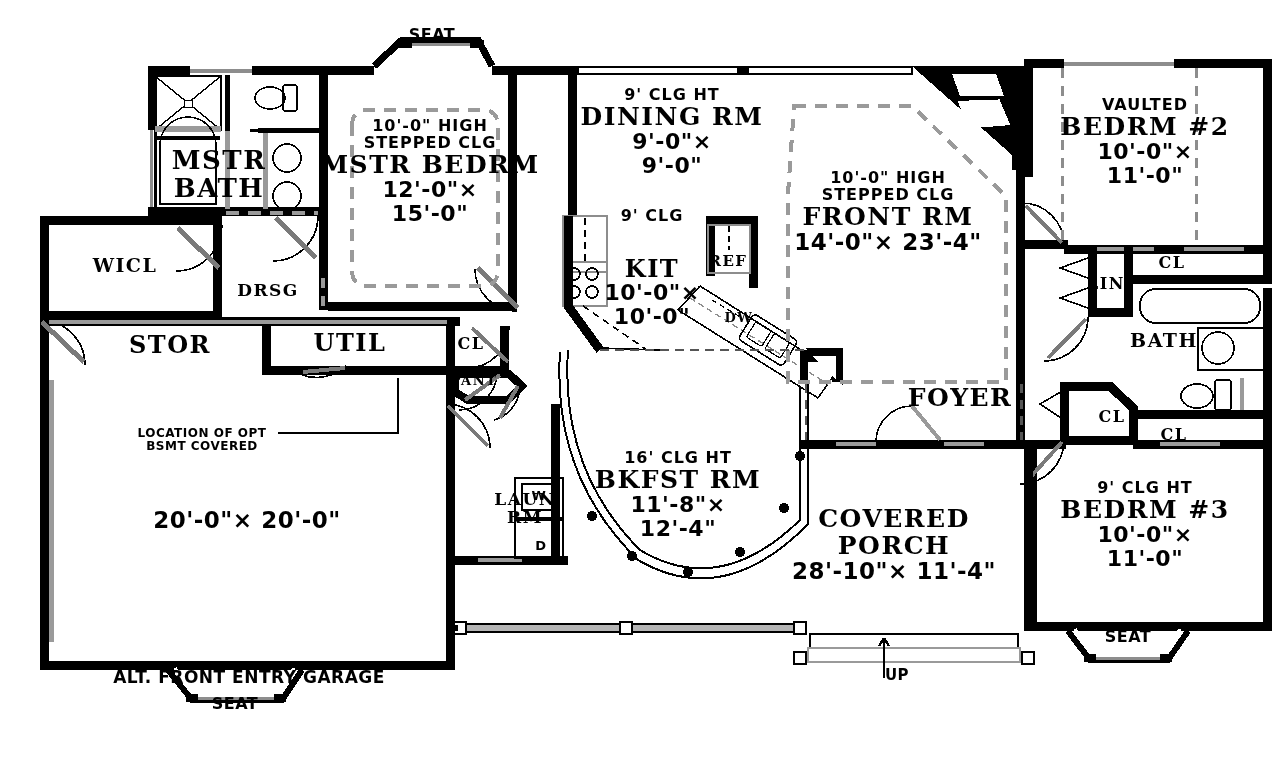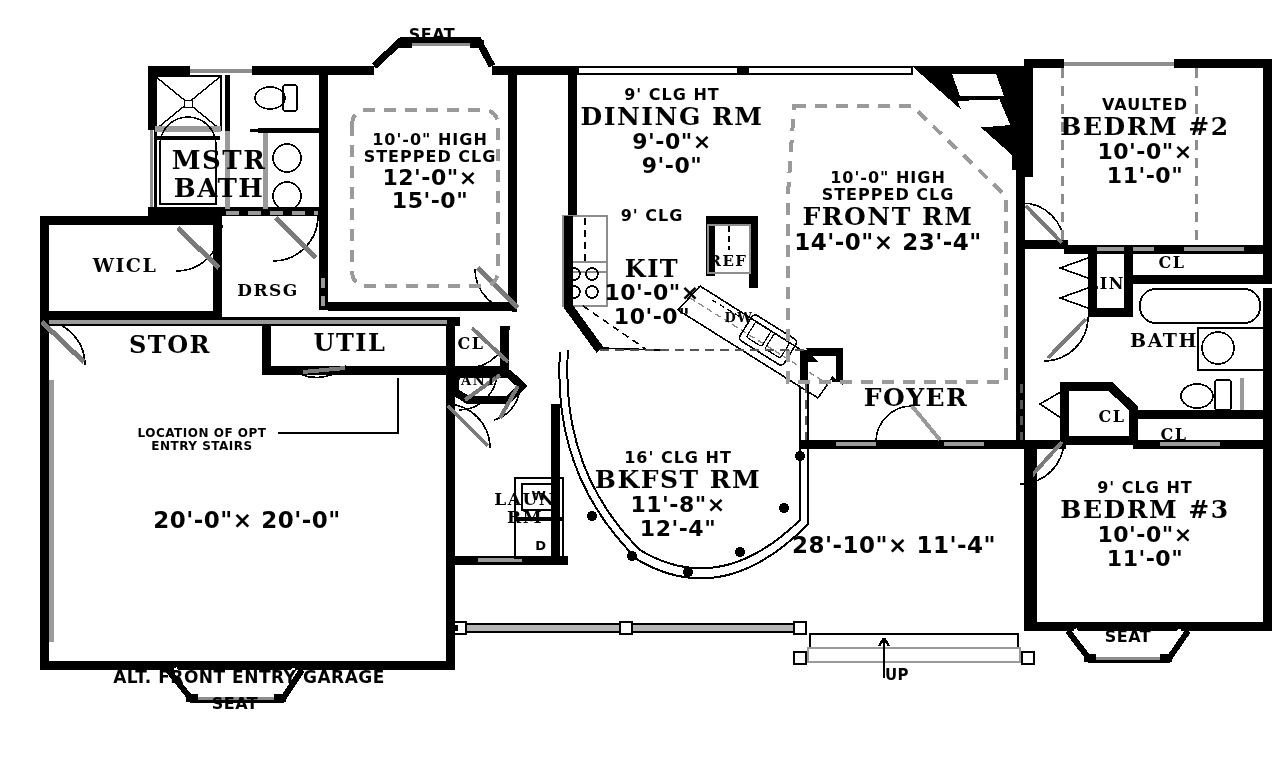--- a/index.html
+++ b/index.html
@@ -305,20 +305,23 @@
         <div class="rm-name" style="font-size:26px;letter-spacing:1.5px;">
           <div>MSTR</div>
           <div>BATH</div>
         </div>
       </div>
       <div class="lbl" style="left: 430px; top: 172px;">
         <div class="rm-clg" style="font-size:16px;letter-spacing:1px;">
           <div>10'-0" HIGH</div>
           <div>STEPPED CLG</div>
         </div>
+        <div class="rm-name" style="font-size:25px;letter-spacing:1.5px;">
+          <div>MSTR BEDRM</div>
+        </div>
         <div class="rm-dim" style="font-size:22px;letter-spacing:0.5px;">
           <div>12'-0"×</div>
           <div>15'-0"</div>
         </div>
       </div>
       <div class="lbl" style="left: 125px; top: 265px;">
         <div class="rm-name" style="font-size:19px;letter-spacing:1.5px;">
           <div>WICL</div>
         </div>
       </div>
@@ -397,38 +400,42 @@
           <div>10'-0" HIGH</div>
           <div>STEPPED CLG</div>
         </div>
         <div class="rm-name" style="font-size:25px;letter-spacing:1.5px;">
           <div>FRONT RM</div>
         </div>
         <div class="rm-dim" style="font-size:23px;letter-spacing:0.5px;">
           <div>14'-0"× 23'-4"</div>
         </div>
       </div>
-      <div class="lbl" style="left: 916px; top: 398px;">
+      <div class="lbl" style="left: 960px; top: 398px;">
         <div class="rm-name" style="font-size:25px;letter-spacing:1.5px;">
           <div>FOYER</div>
         </div>
       </div>
       <div class="lbl" style="left: 678px; top: 495px;">
         <div class="rm-clg" style="font-size:16px;letter-spacing:1px;">
           <div>16' CLG HT</div>
         </div>
         <div class="rm-name" style="font-size:25px;letter-spacing:1.5px;">
           <div>BKFST RM</div>
         </div>
         <div class="rm-dim" style="font-size:22px;letter-spacing:0.5px;">
           <div>11'-8"×</div>
           <div>12'-4"</div>
         </div>
       </div>
       <div class="lbl" style="left: 894px; top: 545px;">
+        <div class="rm-name" style="font-size:25px;letter-spacing:1.5px;">
+          <div>COVERED</div>
+          <div>PORCH</div>
+        </div>
         <div class="rm-dim" style="font-size:23px;letter-spacing:0.5px;">
           <div>28'-10"× 11'-4"</div>
         </div>
       </div>
       <div class="lbl" style="left: 1145px; top: 142px;">
         <div class="rm-clg" style="font-size:16px;letter-spacing:1px;">
           <div>VAULTED</div>
         </div>
         <div class="rm-name" style="font-size:25px;letter-spacing:1.5px;">
           <div>BEDRM #2</div>
@@ -479,21 +486,21 @@
         <div>SEAT</div>
       </div>
       <div class="lbl sans" style="left: 1128px; top: 637px; font-size: 16px;">
         <div>SEAT</div>
       </div>
       <div class="lbl sans" style="left: 235px; top: 704px; font-size: 16px;">
         <div>SEAT</div>
       </div>
       <div class="lbl sans" style="left: 202px; top: 440px; font-size: 12px;">
         <div>LOCATION OF OPT</div>
-        <div>ENTRY STAIRS</div>
+        <div>BSMT COVERED</div>
       </div>
       <div class="lbl sans" style="left: 249px; top: 677px; font-size: 17px;">
         <div>ALT. FRONT ENTRY GARAGE</div>
       </div>
       <div class="lbl sans" style="left: 897px; top: 676px; font-size: 15px;">
         <div>UP</div>
       </div>
       <div class="lbl sans" style="left: 539px; top: 496px; font-size: 13px;">
         <div>W</div>
       </div>

